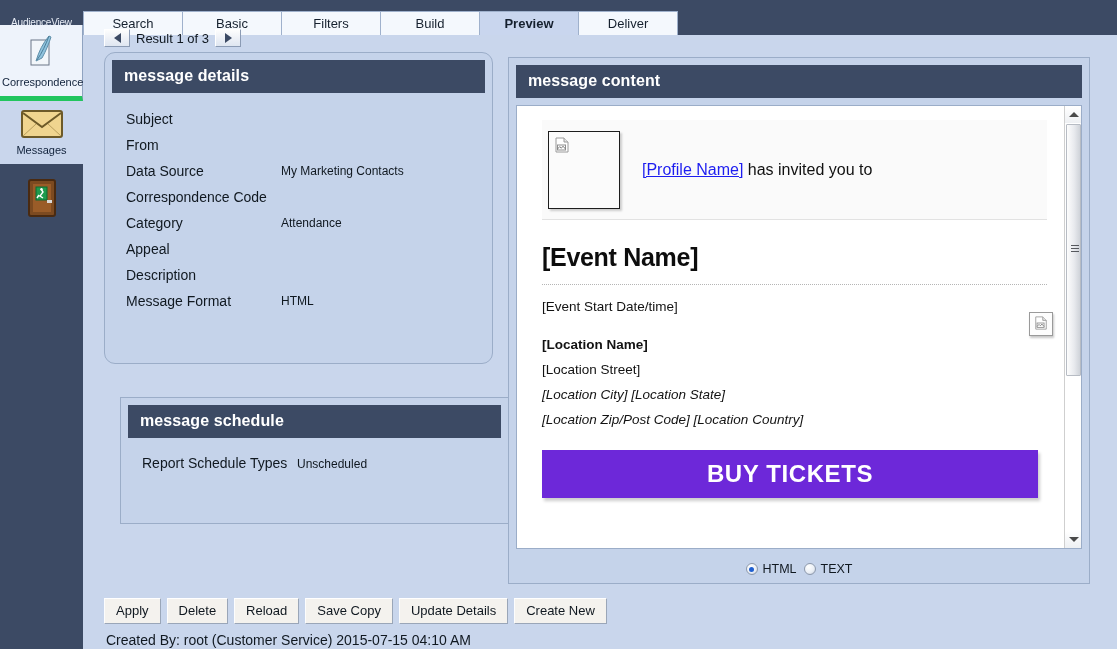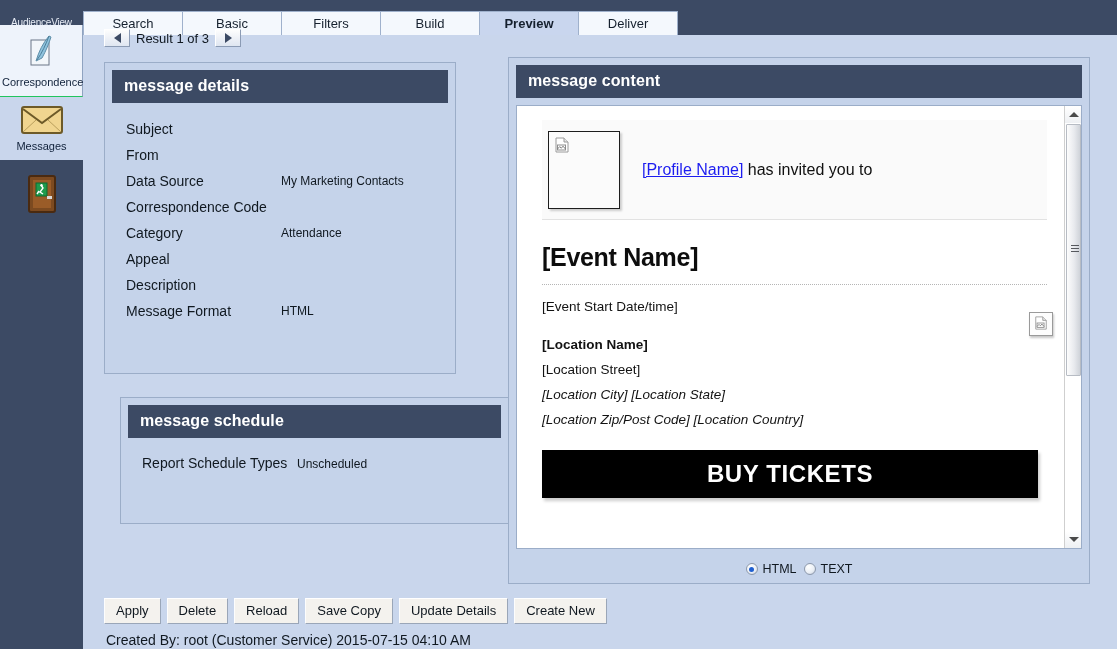--- a/index.html
+++ b/index.html
@@ -72,21 +72,21 @@
     width: 83px;
     box-sizing: border-box;
     text-align: center;
     padding: 6px 2px 8px 2px;
     font-size: 11px;
     color: #10213a;
   }
   .side-item.sel {
     background: #eef3fb;
     border-right: 1px solid #8fa3c0;
-    border-bottom: 1px solid #22c55e;
+    border-bottom: 5px solid #22c55e;
   }
   .side-item.plain {
     background: #c9d6ec;
   }
   .side-item.dark {
     background: #3c4a64;
     padding-top: 14px;
   }
   .side-label {
     display: block;
@@ -149,21 +149,21 @@
     font-size: 14px;
     color: #101820;
     line-height: 24px;
   }
   .field-value {
     font-size: 12px;
     color: #101820;
     line-height: 24px;
   }
 
-  #panel-details { left: 104px; top: 62px; width: 352px; height: 312px; }
+  #panel-details { left: 104px; top: 52px; width: 389px; height: 312px; border-radius: 11px; }
   #panel-schedule { left: 120px; top: 397px; width: 389px; height: 127px; }
   #panel-content { left: 508px; top: 57px; width: 582px; height: 527px; }
 
   
   .content-frame {
     position: relative;
     margin-top: 7px;
     background: #ffffff;
     border: 1px solid #9badc8;
     width: 566px;
@@ -219,21 +219,21 @@
     margin: 12px 0 0 0;
   }
   .evt-line { font-size: 13.5px; margin-top: 14px; color: #121212; }
   .loc-block { margin-top: 18px; font-size: 13.5px; line-height: 25px; color: #121212; }
   .loc-name { font-weight: bold; }
   .loc-italic { font-style: italic; }
   .buy-btn {
     margin-top: 18px;
     width: 496px;
     height: 48px;
-    background: #000000;
+    background: #6d28d9;
     color: #ffffff;
     font-size: 24px;
     font-weight: bold;
     letter-spacing: 0.6px;
     display: flex;
     align-items: center;
     justify-content: center;
     box-shadow: 2px 3px 3px rgba(0,0,0,0.2);
   }
   .float-img {

